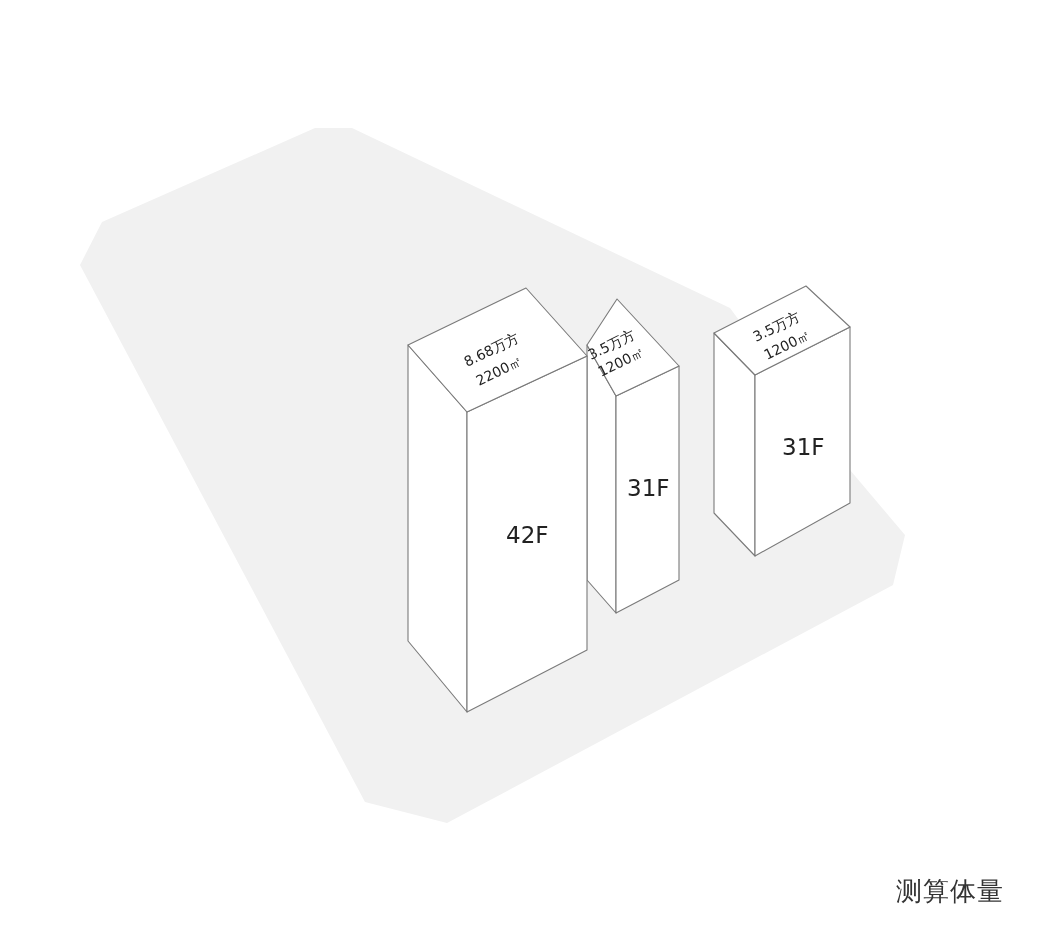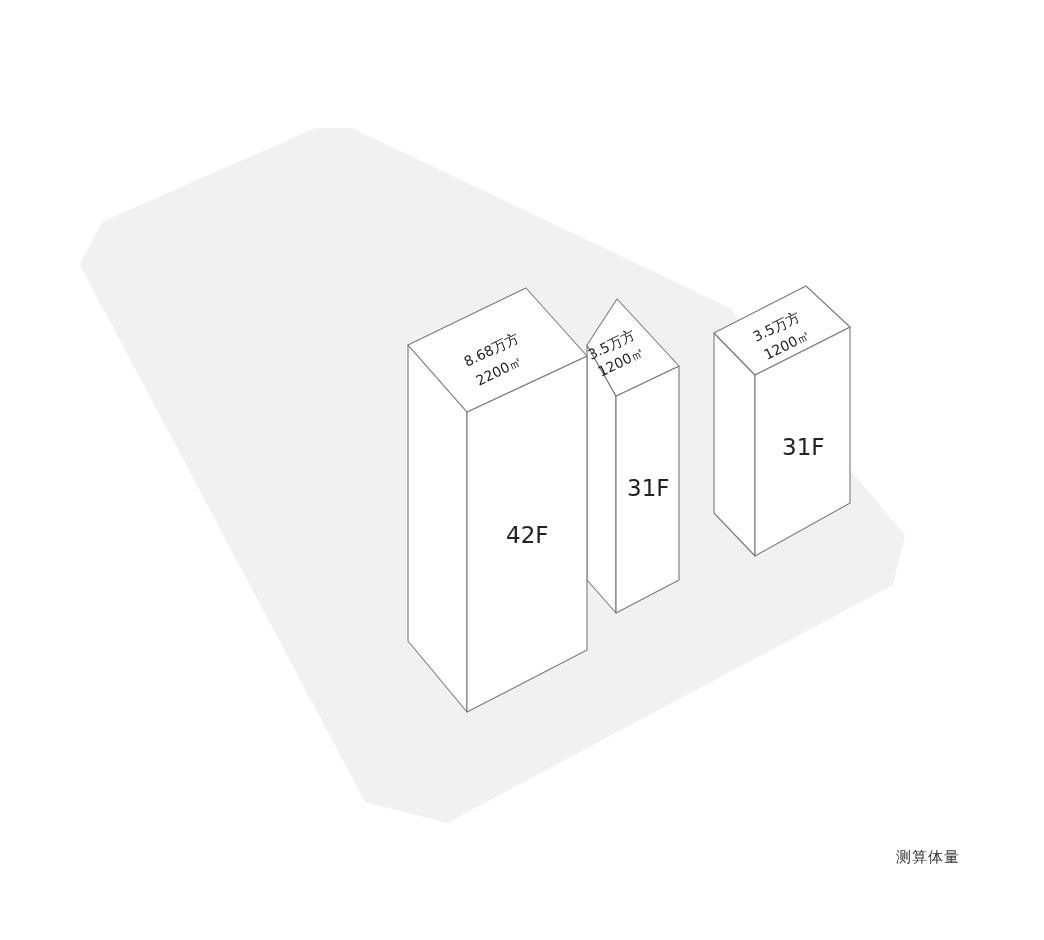--- a/index.html
+++ b/index.html
@@ -3,21 +3,21 @@
   <meta charset="utf-8">
   <style>
     html, body { margin: 0; padding: 0; background: #ffffff; }
     body { width: 1044px; height: 940px; position: relative; overflow: hidden;
            font-family: "DejaVu Sans", sans-serif; }
     svg#scene { position: absolute; left: 0; top: 0; }
     .site { fill: #f1f1f1; stroke: none; }
     .face { fill: #ffffff; stroke: #7a7a7a; stroke-width: 1.1; stroke-linejoin: round; }
     .floor-label { font-family: "DejaVu Sans", sans-serif; font-size: 23px; fill: #222; }
     .roof-label { font-family: "DejaVu Sans", sans-serif; font-size: 14px; fill: #222; }
-    .caption { position: absolute; left: 896px; top: 848px; font-size: 15px; color: #333;
+    .caption { position: absolute; left: 896px; top: 874px; font-size: 26px; color: #333;
                font-family: "DejaVu Sans", sans-serif; letter-spacing: 1px; }
   </style>
 </head>
 <body>
 
 <svg id="scene" width="1044" height="940" viewBox="0 0 1044 940">
 
   <polygon class="site" points="315,128 352,128 730,308 850,470 905,535 893,585 447,823 365,802 80,265 102,222"></polygon>
 
   <g>

